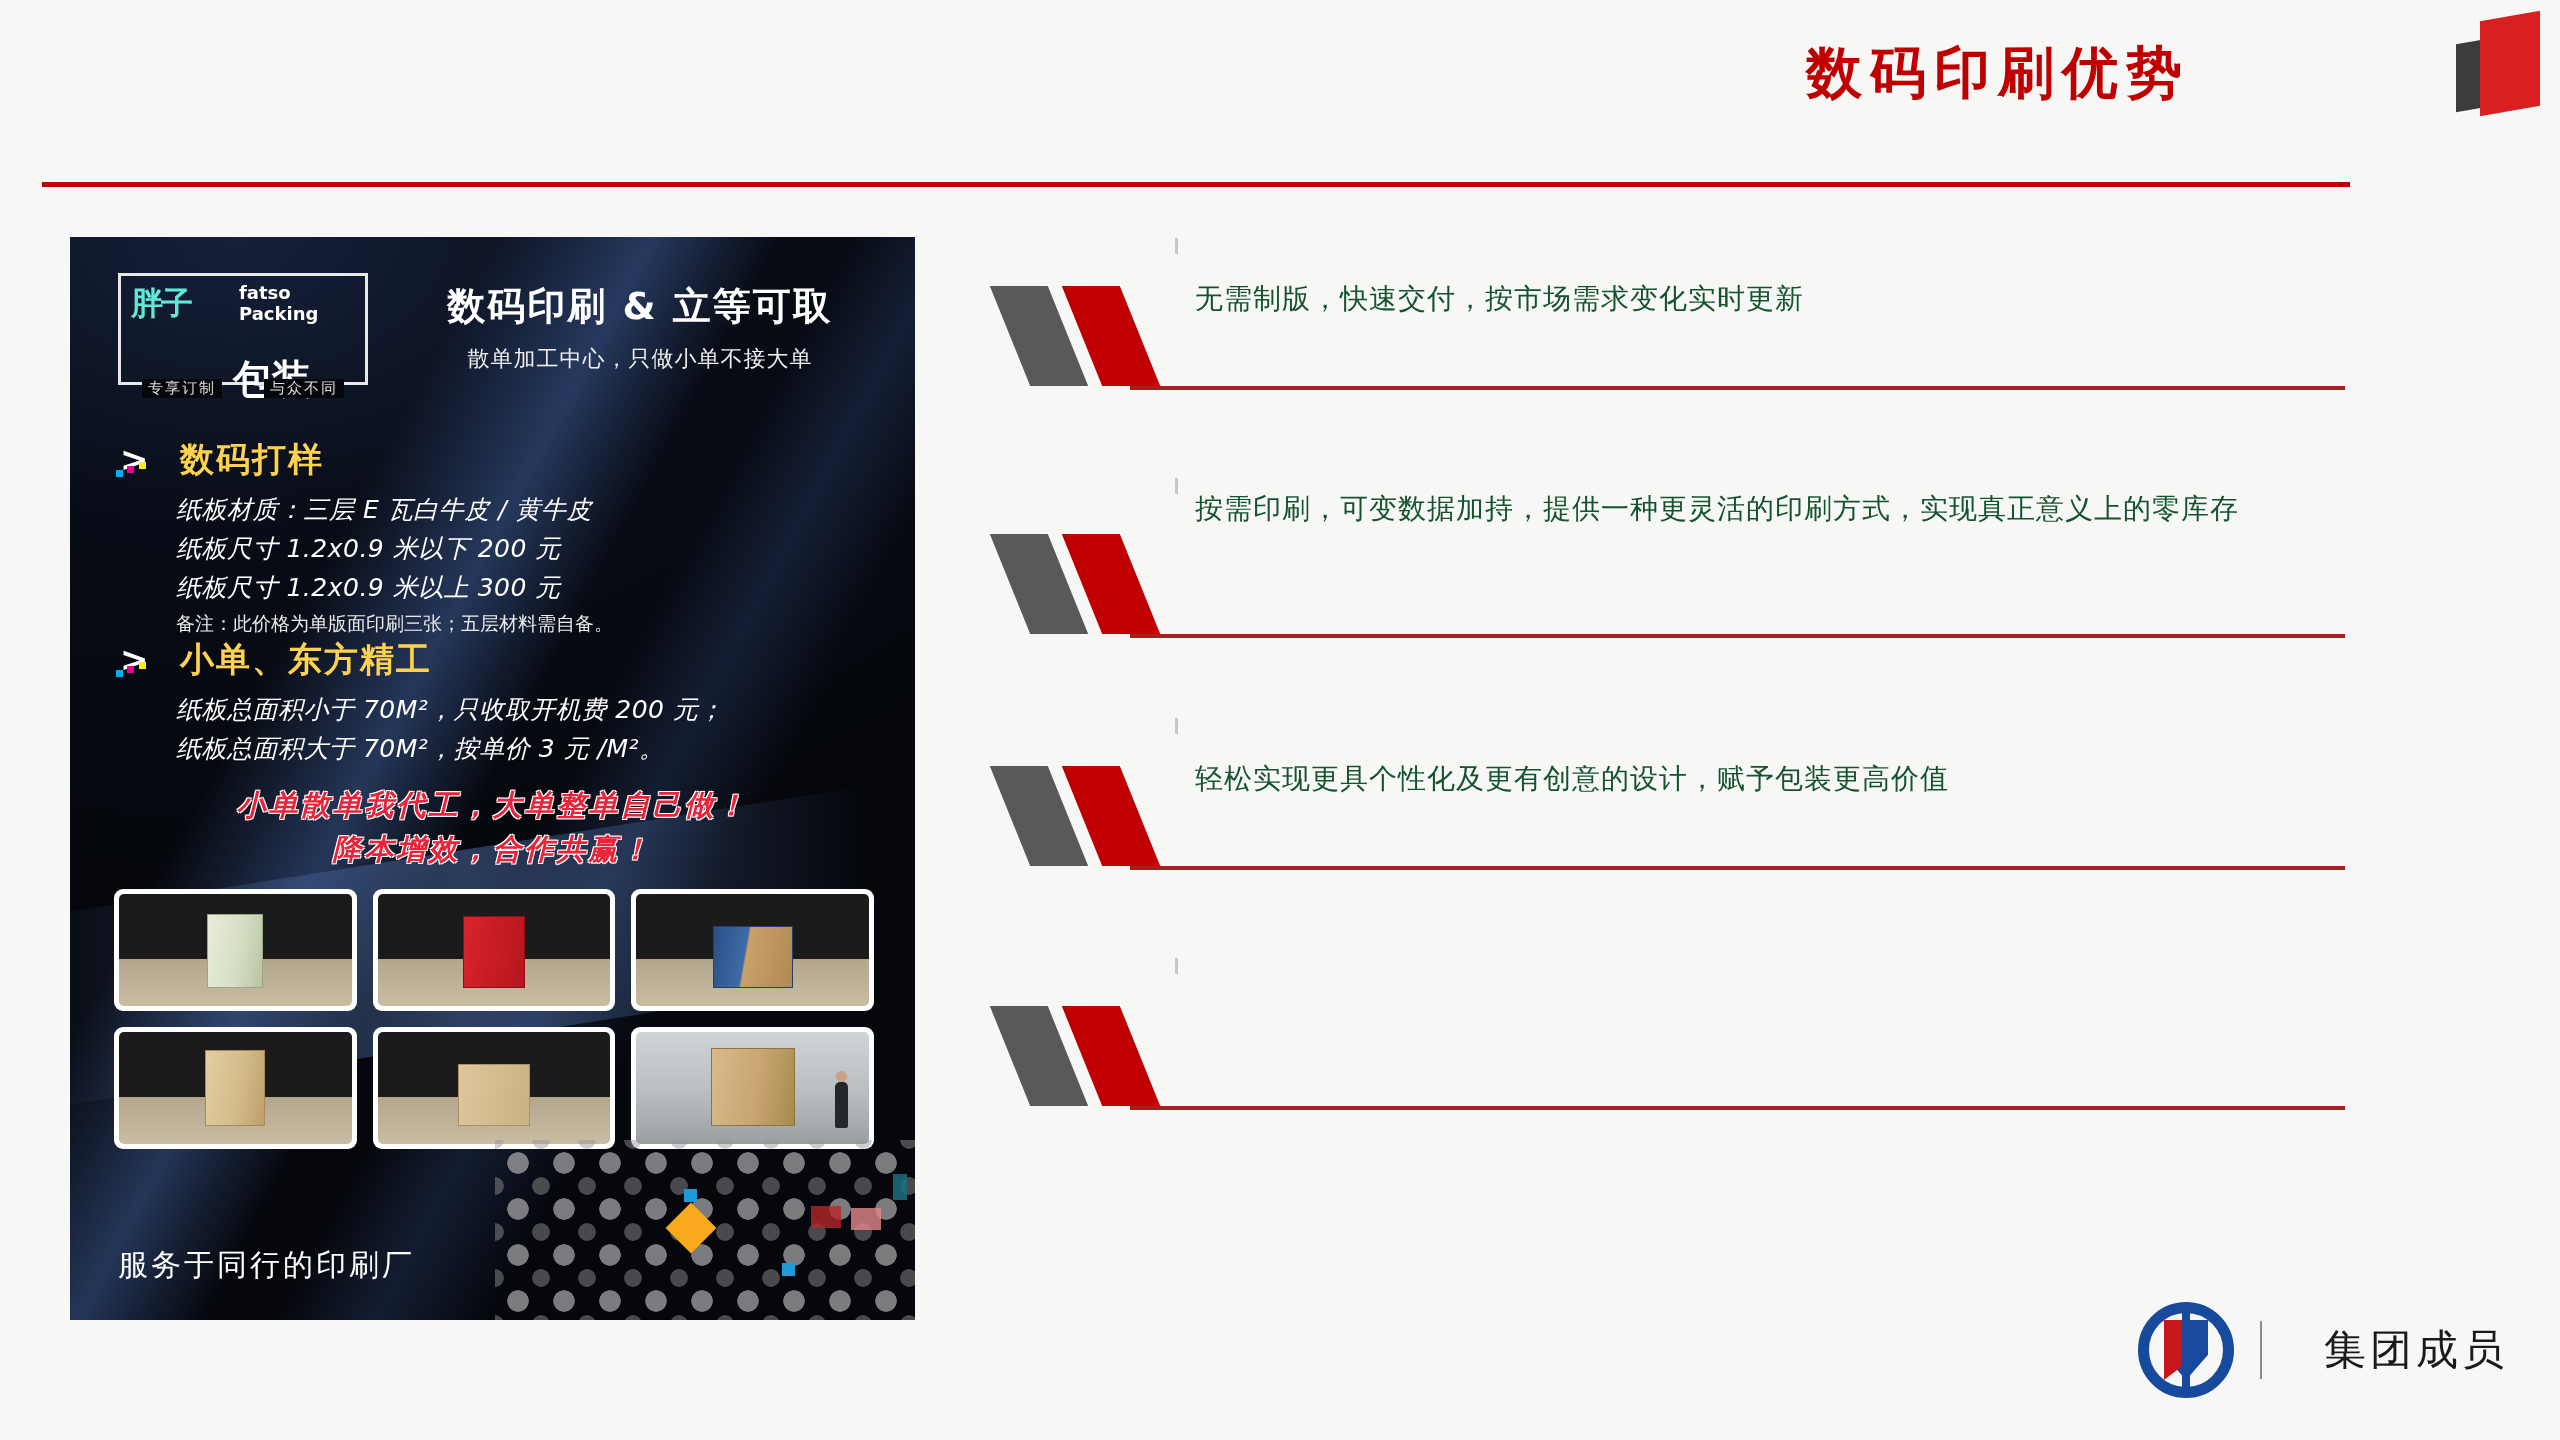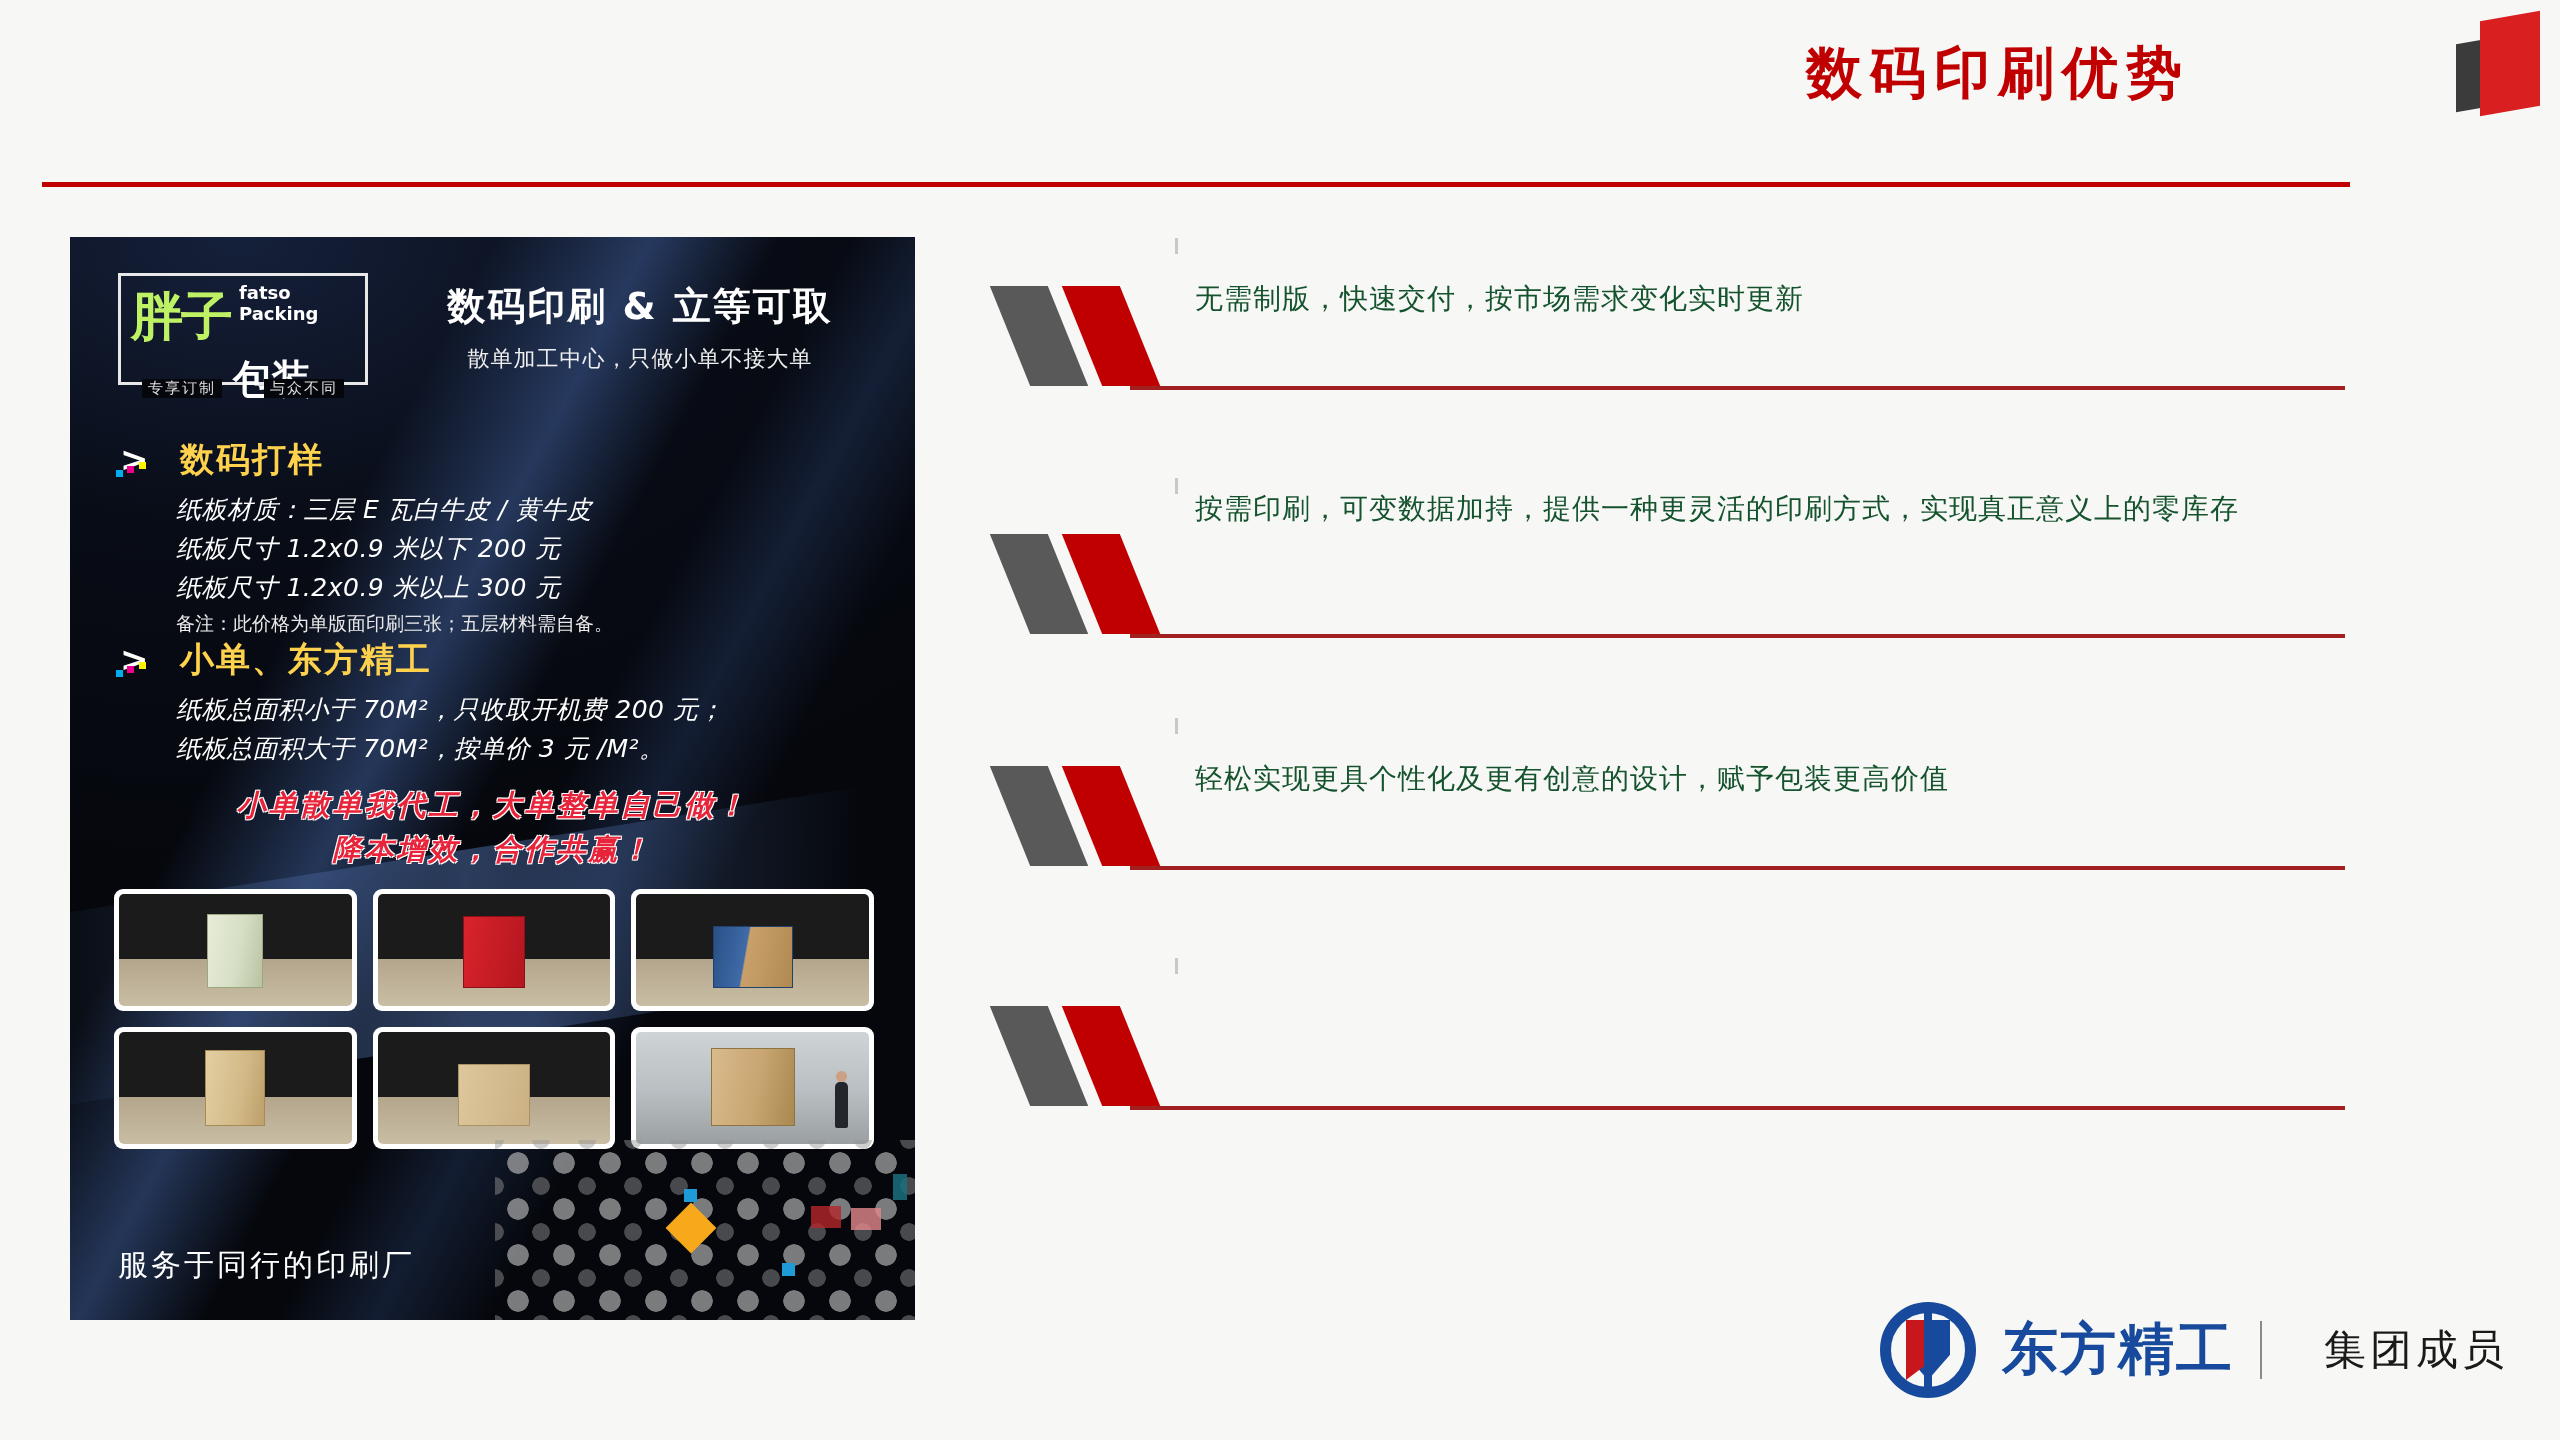--- a/index.html
+++ b/index.html
@@ -43,22 +43,22 @@
         linear-gradient(118deg, rgba(40,62,110,0) 30%, rgba(62,92,150,.55) 41%, rgba(30,45,80,0) 50%),
         linear-gradient(118deg, rgba(40,62,110,0) 55%, rgba(45,70,120,.35) 62%, rgba(20,30,55,0) 70%),
         radial-gradient(120% 60% at 20% 0%, #15203a 0%, #080c16 45%, #05070c 100%);
   }
   #poster .sheen2 { position:absolute; left:-5%; top:56%; width:115%; height:190px;
       background:linear-gradient(100deg, rgba(70,100,160,0) 0%, rgba(90,125,190,.45) 45%, rgba(40,60,100,0) 85%);
       transform:rotate(-9deg); }
 
   .poster-logo { position:absolute; left:48px; top:36px; width:250px; height:112px;
                  border:3px solid #E8E8E8; }
-  .poster-logo .cn { position:absolute; left:10px; top:6px; font-size:52px; font-weight:bold;
-                     color:#bef264; font-family:"DejaVu Sans",sans-serif; letter-spacing:-2px; }
+  .poster-logo .cn { position:absolute; left:10px; top:6px; font-size:32px; font-weight:bold;
+                     color:#5eead4; font-family:"DejaVu Sans",sans-serif; letter-spacing:-2px; }
   .poster-logo .cn2 { position:absolute; left:112px; top:40px; font-size:40px; font-weight:bold;
                       color:#fff; font-family:"DejaVu Sans",sans-serif; letter-spacing:-2px;margin-top:36px; }
   .poster-logo .en { position:absolute; left:118px; top:6px; font-size:18px; font-weight:bold;
                      color:#fff; font-family:"DejaVu Sans",sans-serif; }
   .poster-logo .sub { position:absolute; left:0; bottom:-16px; width:100%;
                       display:flex; justify-content:space-around; }
   .poster-logo .sub span { font-size:15px; color:#ddd; background:#05070C; padding:0 6px;
                            letter-spacing:2px; font-family:"DejaVu Sans",sans-serif; }
 
   .poster-head { position:absolute; left:330px; top:44px; width:480px; text-align:center; }
@@ -324,16 +324,15 @@
 
 </div>
 
 <div id="footer">
   <span id="df-mark">
     <span class="ring"></span>
     <span class="shield"></span>
     <span class="shield-r"></span>
     <span class="stem"></span>
   </span>
-  <span class="df-name">东方精工</span>
   <span class="df-div"></span>
   <span class="df-sub">集团成员</span>
 </div>
 
 </body></html>

